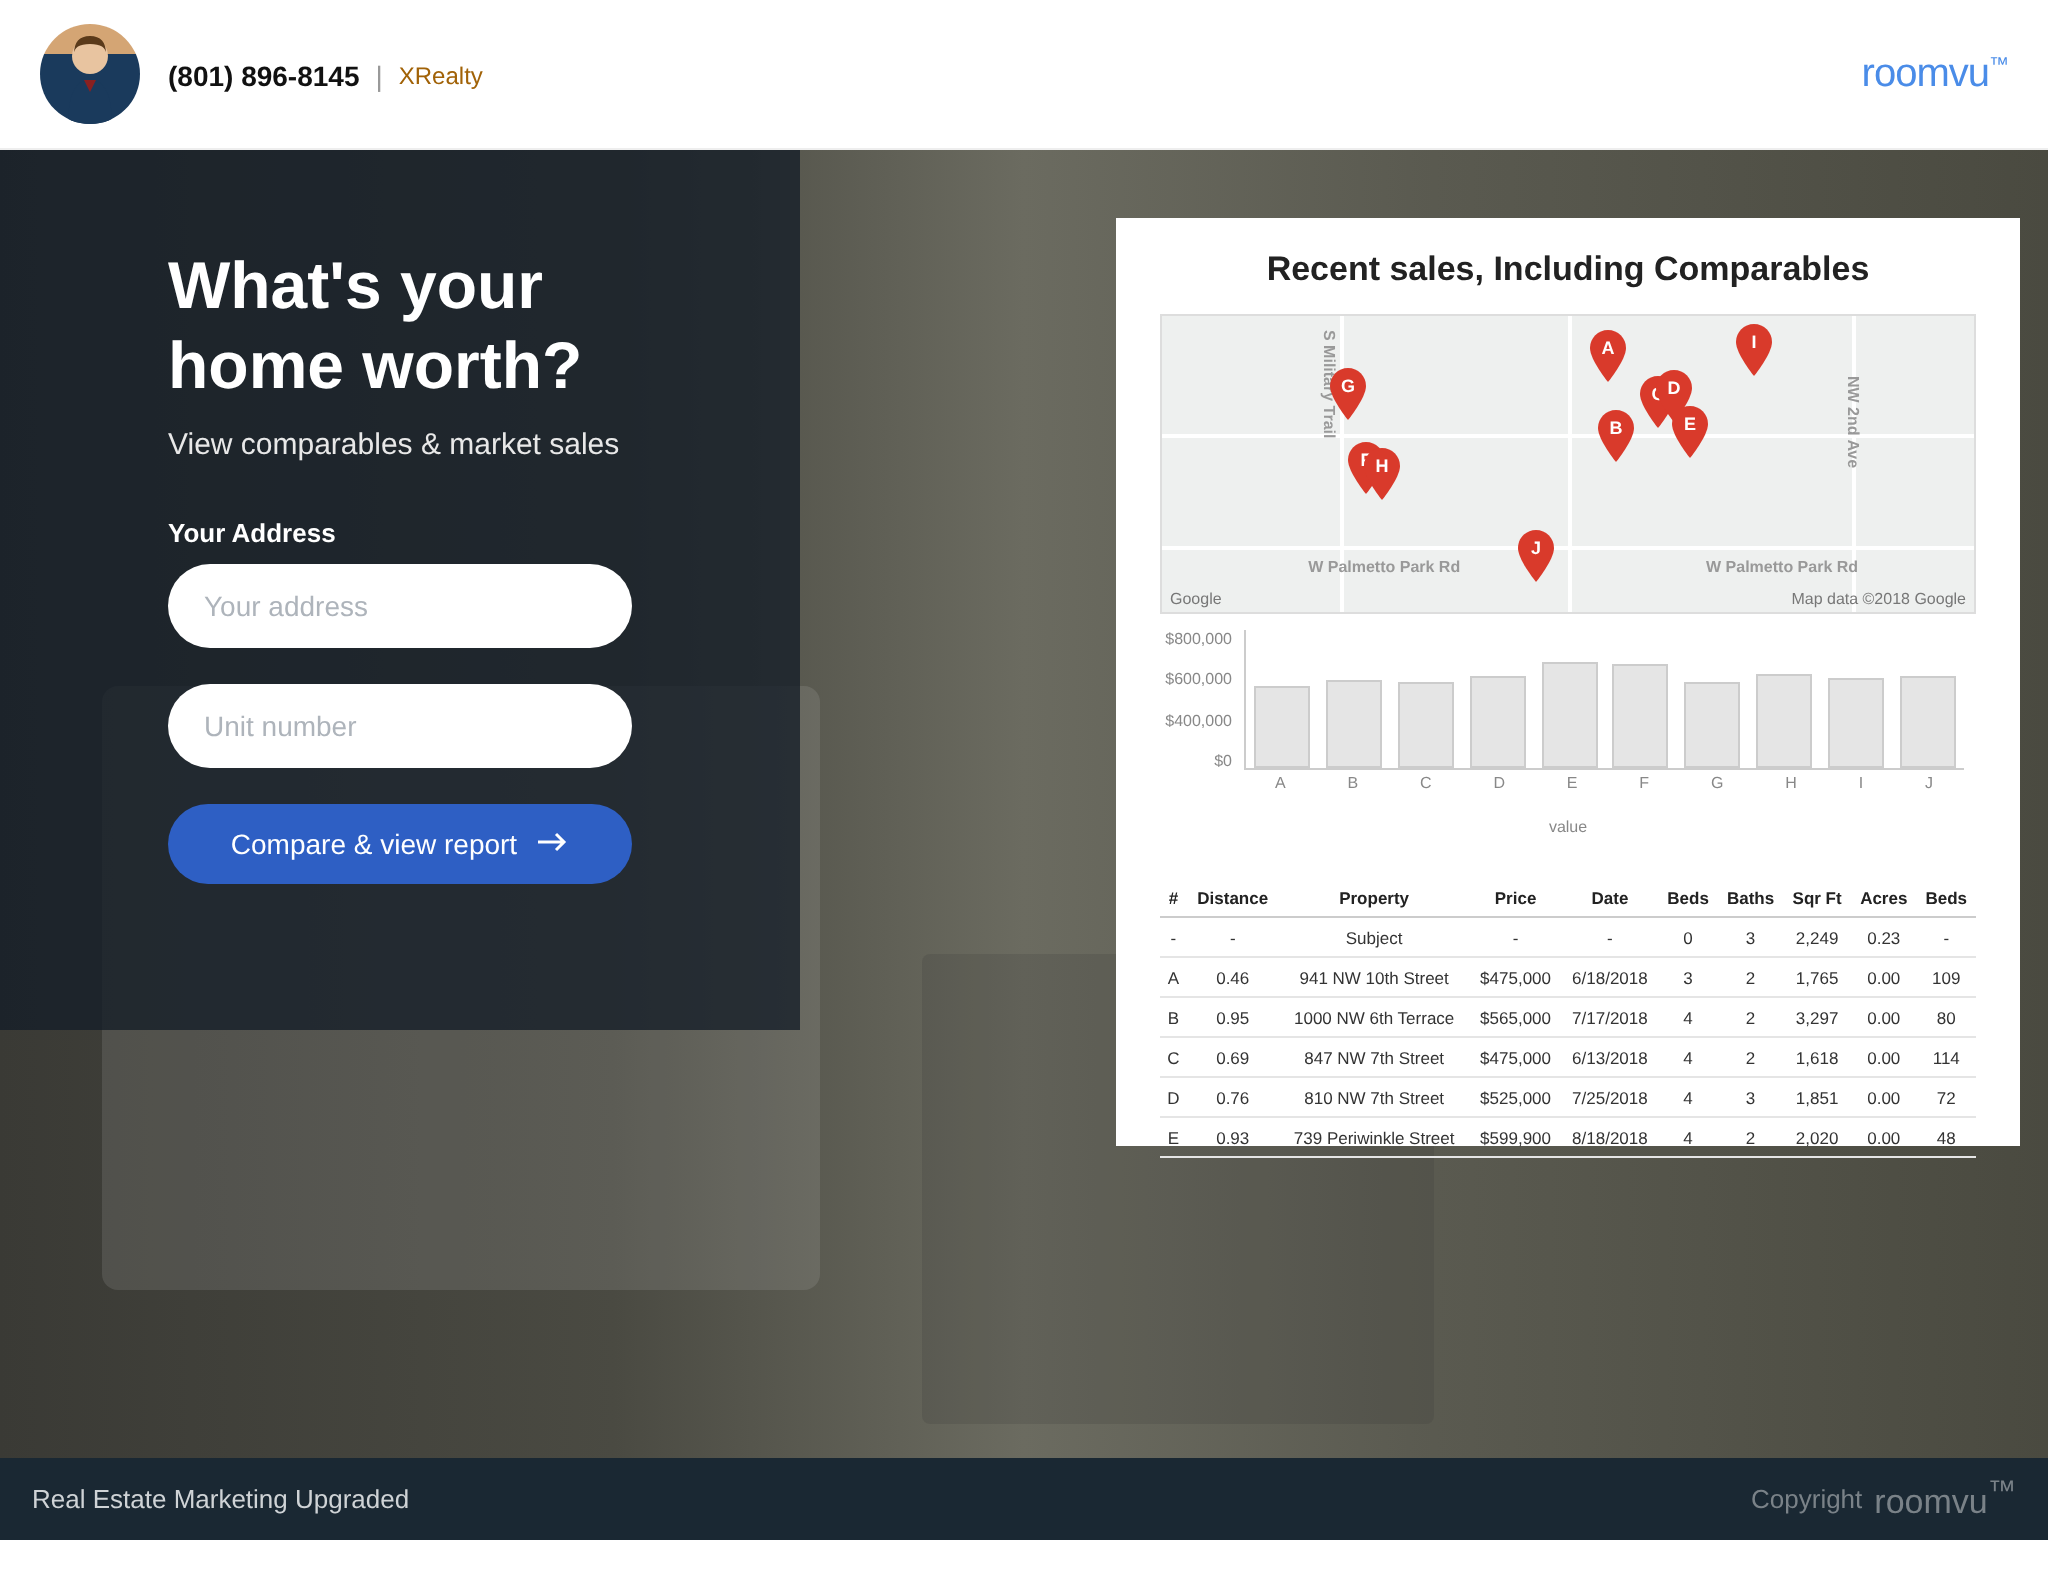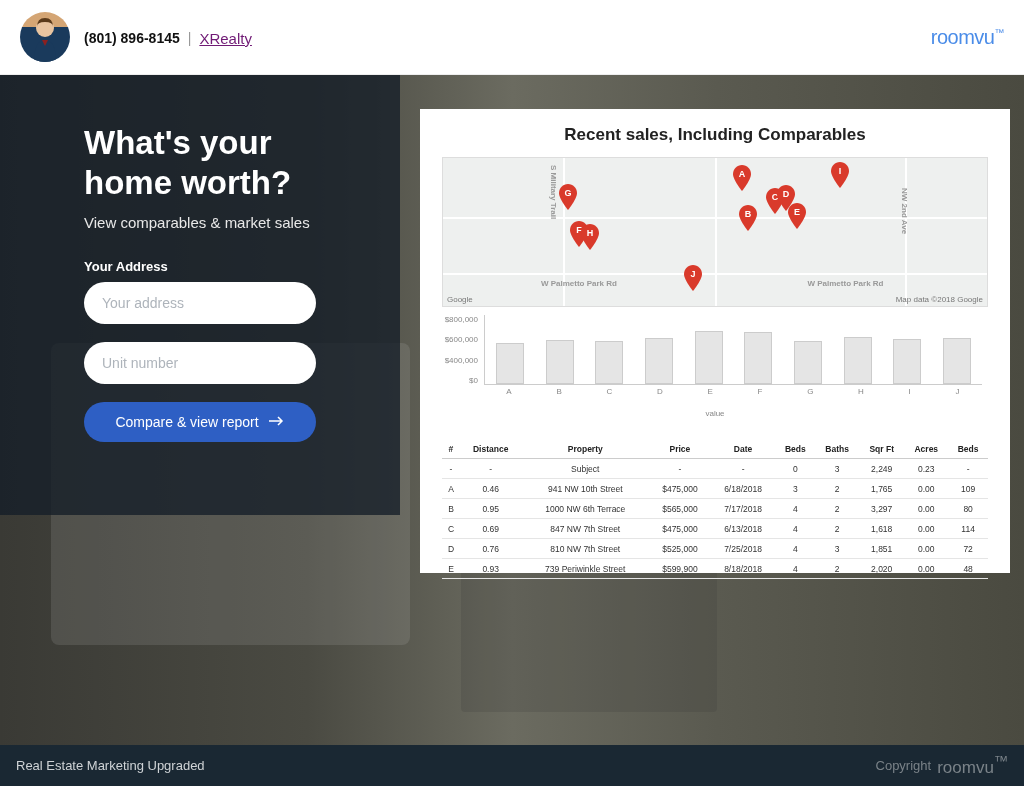--- a/index.html
+++ b/index.html
@@ -5,55 +5,55 @@
 *{margin:0;padding:0;box-sizing:border-box;}
 body{font-family:-apple-system,BlinkMacSystemFont,"Segoe UI",Arial,sans-serif;width:1024px;height:786px;overflow:hidden;position:relative;}
 .header{background:#fff;height:75px;display:flex;align-items:center;justify-content:space-between;padding:0 20px;border-bottom:1px solid #eee;}
 .header-left{display:flex;align-items:center;gap:14px;}
 .avatar{width:50px;height:50px;border-radius:50%;background:linear-gradient(180deg,#d4a574 0%,#d4a574 30%,#1a3a5c 30%,#1a3a5c 100%);display:flex;align-items:flex-start;justify-content:center;overflow:hidden;}
 .avatar svg{width:50px;height:50px;}
 .agent-name{font-size:20px;font-weight:700;color:#000;}
 .agent-contact{font-size:14px;color:#111;display:flex;align-items:center;gap:8px;margin-top:2px;}
 .agent-phone{font-weight:700;text-align:right;}
 .agent-sep{color:#999;}
-.agent-company{color:#701a75;font-size:15px;text-decoration:underline;}
+.agent-company{color:#a16207;font-size:12px;}
 .brand{font-size:20px;font-weight:500;color:#4a8ce8;letter-spacing:-0.5px;}
 .brand sup{font-size:10px;}
 .hero{position:relative;height:670px;background:linear-gradient(90deg,#3a3a35 0%,#4a4a42 30%,#6b6b60 50%,#5a5a50 70%,#4a4a40 100%);overflow:hidden;}
 .hero-bg{position:absolute;inset:0;opacity:0.35;}
 .hero-bg::before{content:"";position:absolute;top:40%;left:5%;width:35%;height:45%;background:#ccc;border-radius:8px;opacity:0.4;}
 .hero-bg::after{content:"";position:absolute;top:60%;left:45%;width:25%;height:35%;background:#333;border-radius:4px;opacity:0.5;}
 .form-panel{position:absolute;top:0;left:0;width:400px;height:440px;background:rgba(20,30,40,0.78);padding:48px 84px 40px;color:#fff;}
 .form-title{font-size:33px;font-weight:700;line-height:1.2;margin-bottom:12px;}
 .form-subtitle{font-size:15px;color:#e8e8e8;margin-bottom:28px;}
 .form-label{font-size:13px;font-weight:600;color:#fff;margin-bottom:8px;display:block;}
 .form-input{width:100%;height:42px;border-radius:21px;border:none;padding:0 18px;font-size:14px;color:#333;background:#fff;margin-bottom:18px;}
 .form-input::placeholder{color:#aeb4bb;}
 .form-button{width:100%;height:40px;border-radius:20px;border:none;background:#2e5fc4;color:#fff;font-size:14px;font-weight:500;cursor:pointer;display:flex;align-items:center;justify-content:center;gap:10px;}
 .arrow-icon{width:16px;height:12px;}
-.report{position:absolute;top:34px;right:14px;width:590px;height:464px;background:#fff;padding:16px 22px 10px;font-size:10px;}
+.report{position:absolute;top:34px;right:14px;width:452px;height:464px;background:#fff;padding:16px 22px 10px;font-size:10px;}
 .report-title{text-align:center;font-size:17px;font-weight:700;color:#222;margin-bottom:12px;}
 .map{position:relative;height:150px;background:#eef0ef;border:1px solid #ddd;overflow:hidden;}
 .map-road-v{position:absolute;width:2px;background:#fff;top:0;bottom:0;}
 .map-road-h{position:absolute;height:2px;background:#fff;left:0;right:0;}
 .map-label{position:absolute;font-size:8px;color:#999;font-weight:bold;}
 .map-pin{position:absolute;width:18px;height:26px;transform:translate(-50%,-100%);}
 .map-pin svg{width:100%;height:100%;}
 .map-pin text{font-size:9px;font-weight:700;fill:#fff;}
 .map-attr{position:absolute;bottom:2px;font-size:8px;color:#777;}
 .chart{position:relative;height:90px;margin-top:8px;padding:0 8px;}
 .chart-ylabels{position:absolute;left:0;top:0;height:70px;width:36px;display:flex;flex-direction:column;justify-content:space-between;font-size:8px;color:#888;text-align:right;}
 .chart-bars{position:absolute;left:42px;right:6px;top:0;height:70px;display:flex;justify-content:space-around;align-items:flex-end;border-left:1px solid #ccc;border-bottom:1px solid #ccc;}
 .chart-bar{width:28px;background:#e5e5e5;border:1px solid #ccc;}
 .chart-xlabels{position:absolute;left:42px;right:6px;top:72px;display:flex;justify-content:space-around;font-size:8px;color:#888;}
 .chart-xtitle{text-align:center;font-size:8px;color:#888;margin-top:4px;}
 .table{width:100%;margin-top:22px;border-collapse:collapse;font-size:8.5px;}
 .table th{font-weight:700;color:#222;padding:4px 3px;border-bottom:1px solid #ccc;text-align:center;}
 .table td{padding:4.5px 3px;border-bottom:1px solid #e5e5e5;text-align:center;color:#333;}
-.footer{position:absolute;bottom:0;left:0;right:0;height:41px;background:#1a2833;color:#cfd3d6;display:flex;align-items:center;justify-content:space-between;padding:0 16px;font-size:13px;}
+.footer{position:absolute;bottom:16px;left:0;right:0;height:41px;background:#1a2833;color:#cfd3d6;display:flex;align-items:center;justify-content:space-between;padding:0 16px;font-size:13px;}
 .footer-right{display:flex;align-items:center;gap:6px;color:#7a8288;}
 .footer-brand{font-size:17px;color:#7a8288;}
 </style>
 </head>
 <body>
 
 <div class="header">
   <div class="header-left">
     <div class="avatar">
       <svg viewBox="0 0 50 50">

